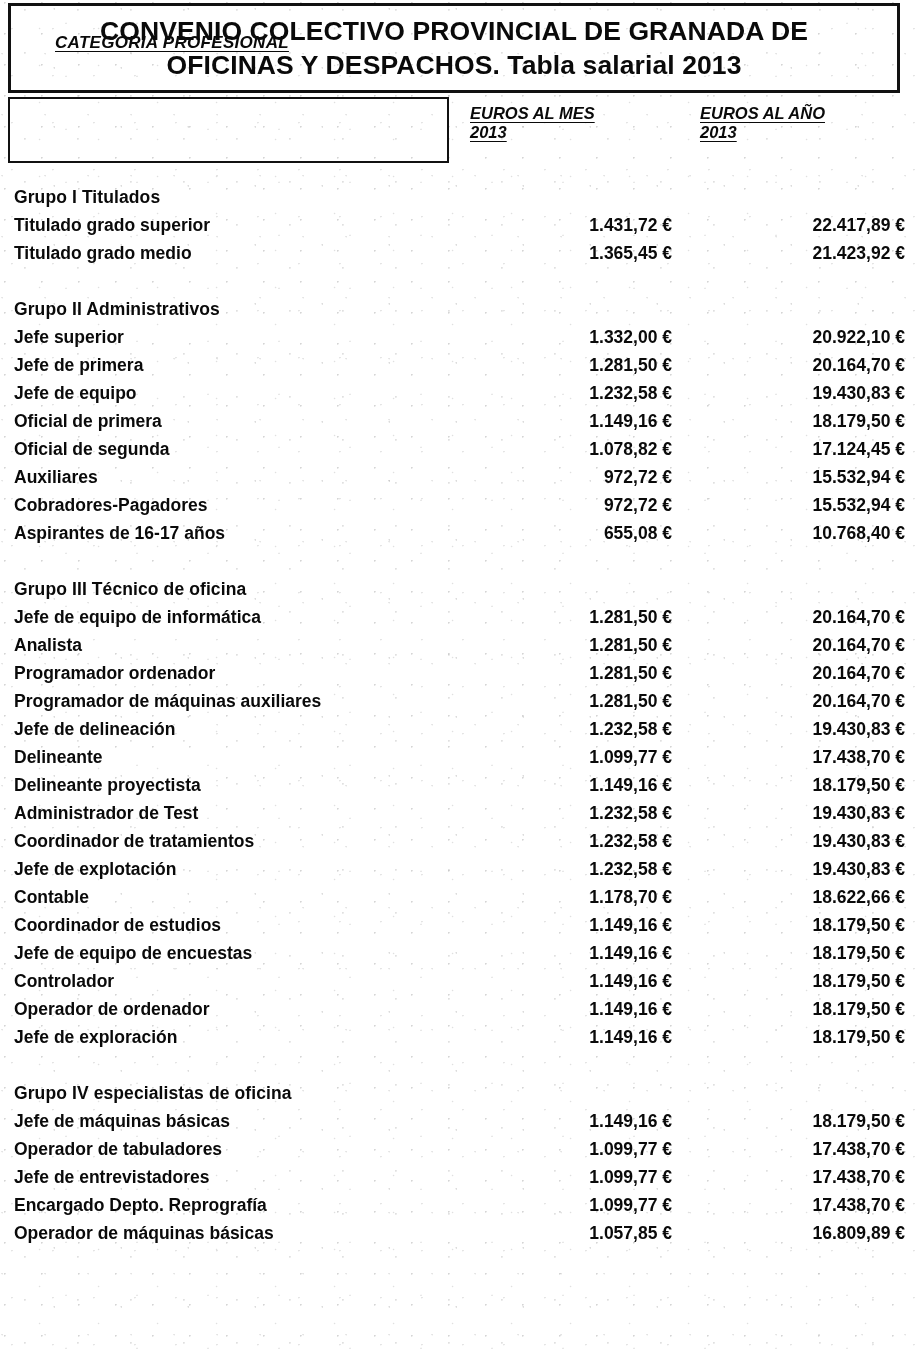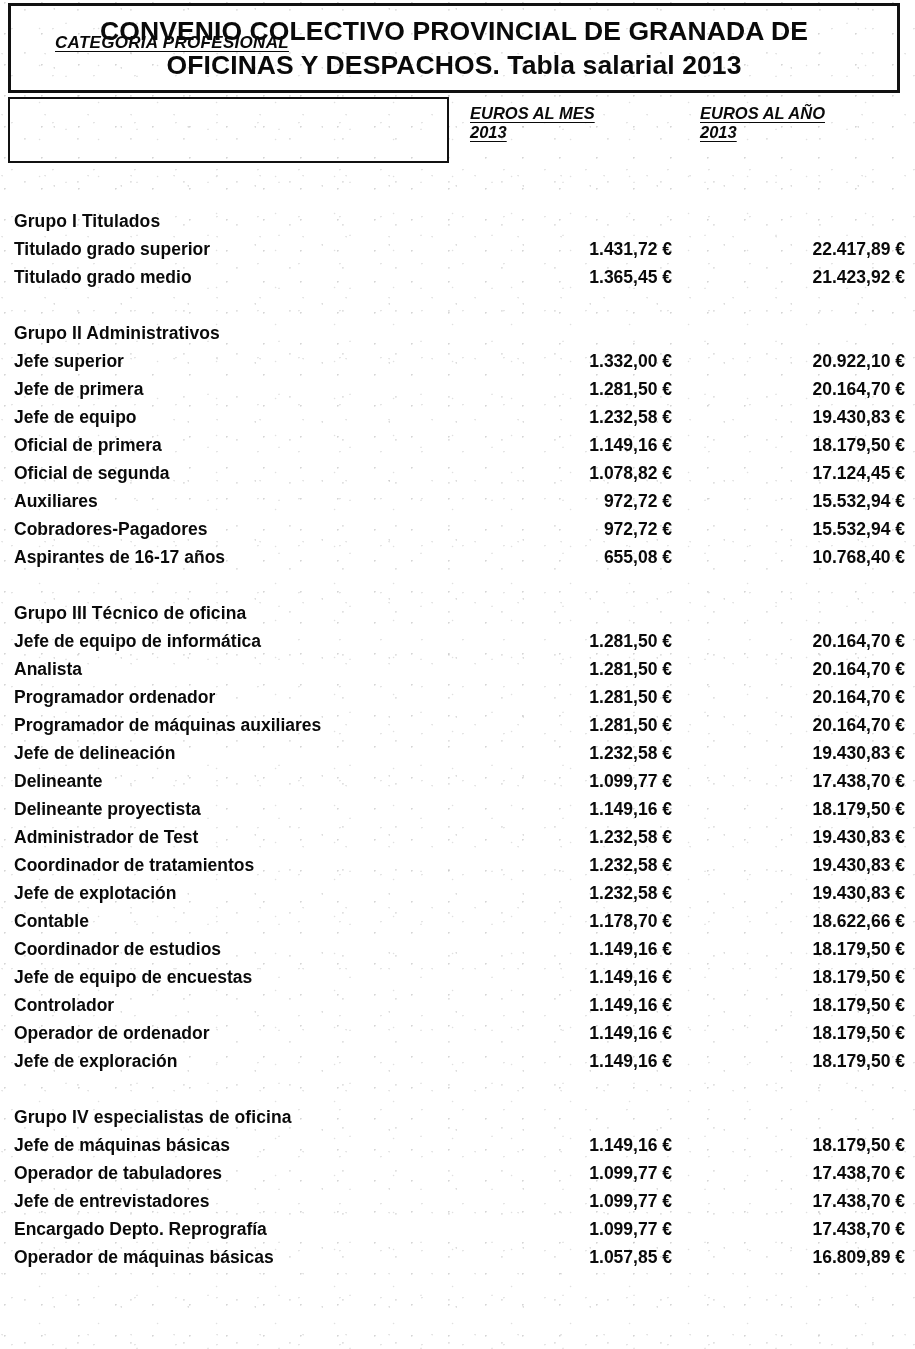--- a/index.html
+++ b/index.html
@@ -97,21 +97,20 @@
 
   #head-mes  { left: 470px; top: 104px; width: 200px; }
   #head-anio { left: 700px; top: 104px; width: 205px; }
 
   
   #table {
     position: absolute;
     left: 0;
     top: 183px;
     width: 915px;
-    margin-top: 24px;
   }
   .row {
     position: relative;
     height: 28px;
     line-height: 28px;
   }
   .row.spacer { height: 28px; }
 
   .cell-name {
     position: absolute;

